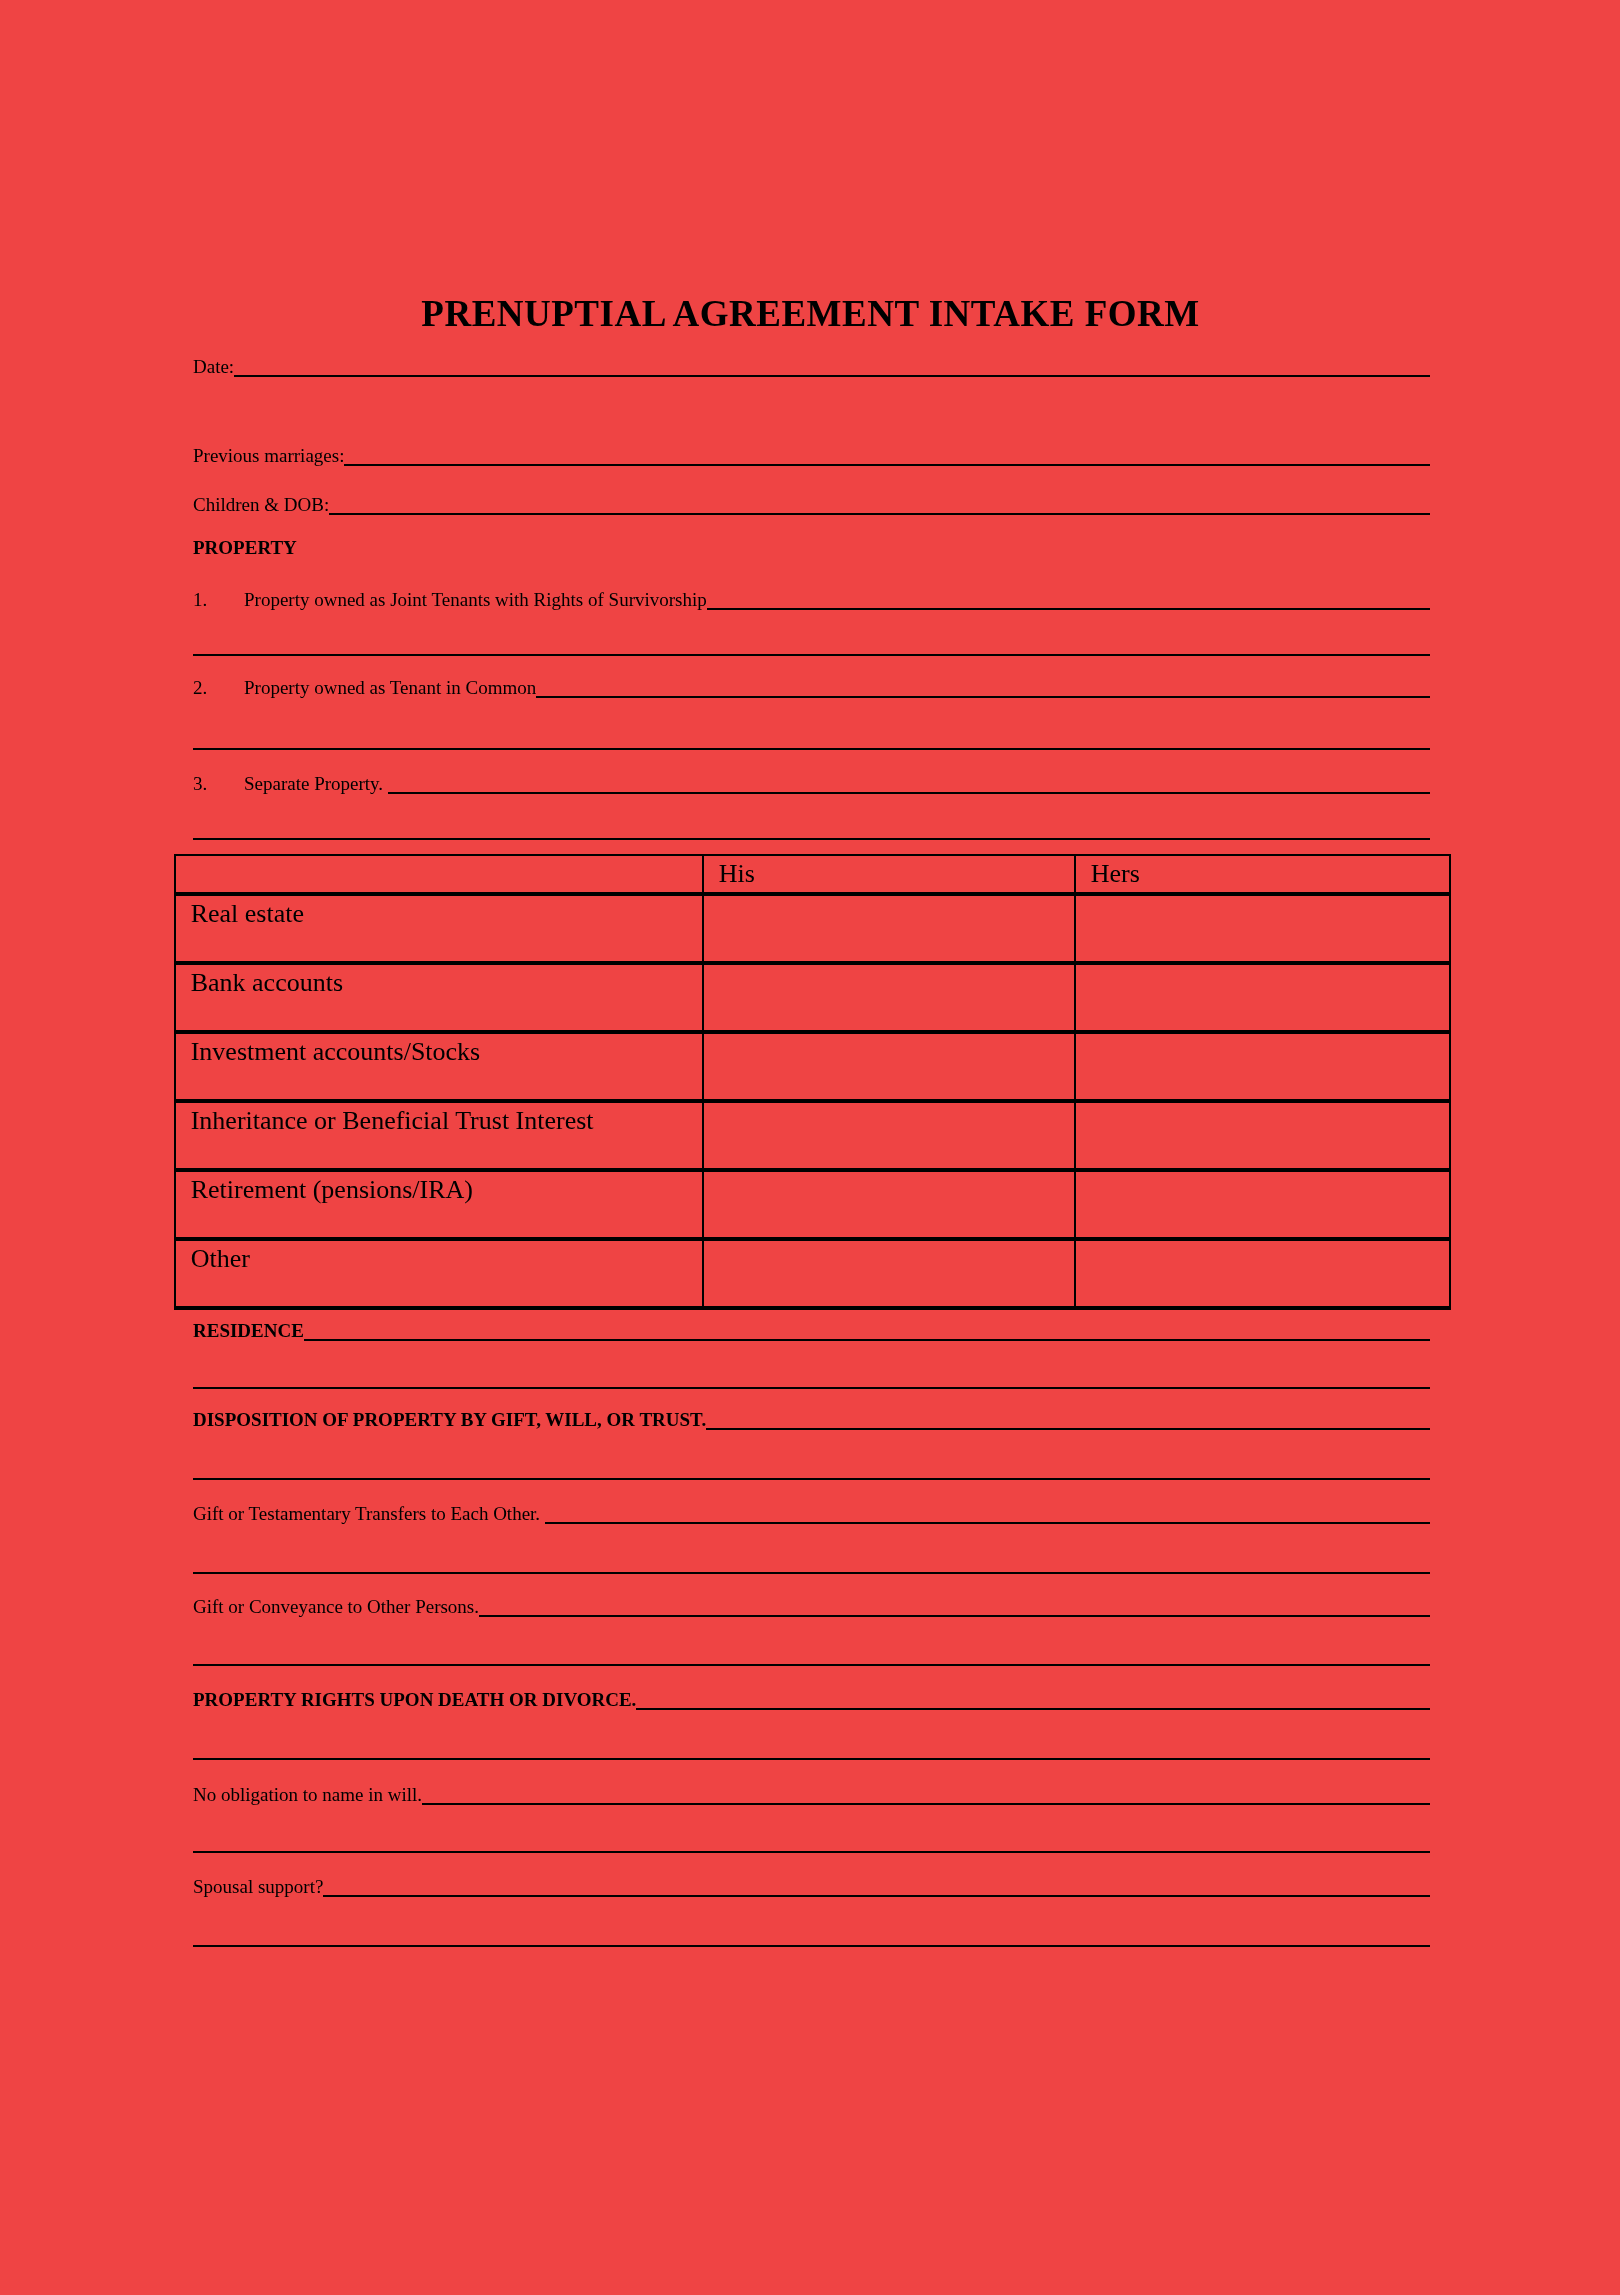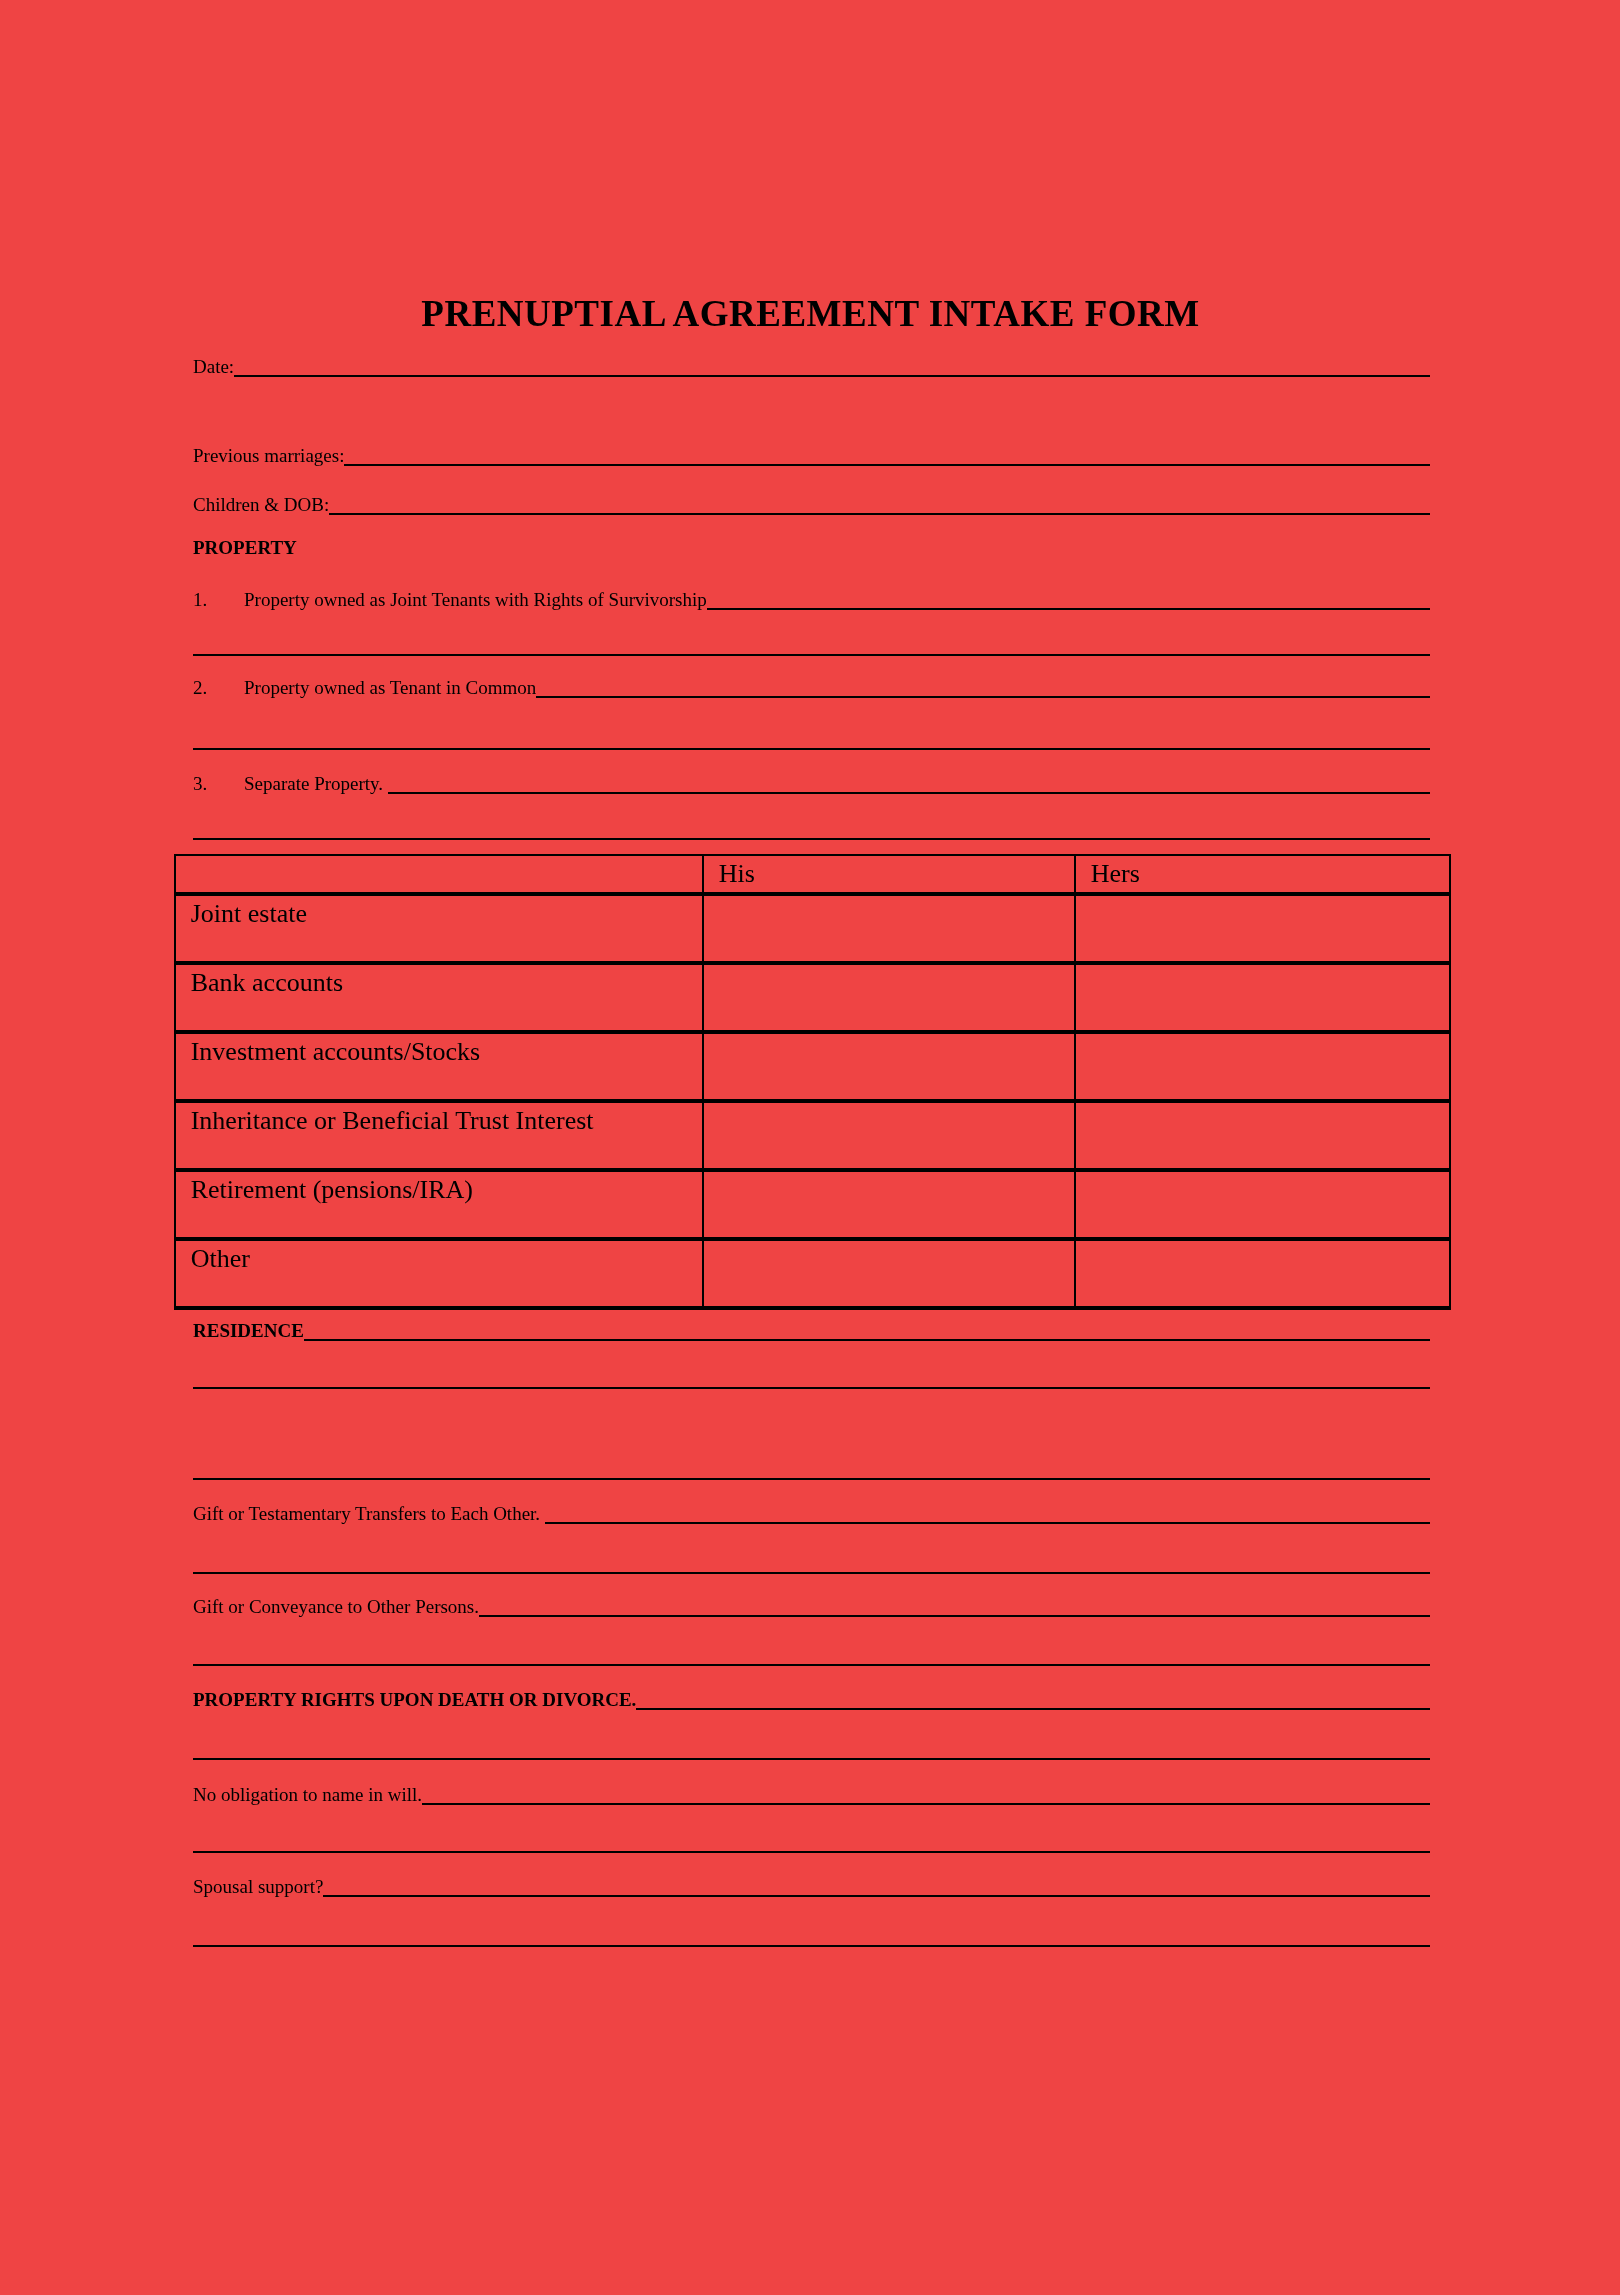--- a/index.html
+++ b/index.html
@@ -126,21 +126,21 @@
         <col class="c2">
         <col class="c3">
       </colgroup>
     <tbody>
         <tr class="hdr">
       <th></th>
       <th>His</th>
       <th>Hers</th>
     </tr>
     <tr class="data">
-      <td>Joint estate</td>
+      <td>Real estate</td>
       <td></td>
       <td></td>
     </tr>
     <tr class="data">
       <td>Bank accounts</td>
       <td></td>
       <td></td>
     </tr>
     <tr class="data">
       <td>Investment accounts/Stocks</td>
@@ -164,20 +164,24 @@
     </tr>
   </tbody>
     </table>
 
   <div class="row" style="top:1302px">
     <span class="label b">RESIDENCE</span>
     <span class="fill"></span>
   </div>
   <div class="hline" style="top:1387px"></div>
 
+  <div class="row" style="top:1391px">
+    <span class="label b">DISPOSITION OF PROPERTY BY GIFT, WILL, OR TRUST.</span>
+    <span class="fill"></span>
+  </div>
   <div class="hline" style="top:1478px"></div>
 
   <div class="row" style="top:1485px">
     <span class="label">Gift or Testamentary Transfers to Each Other. </span>
     <span class="fill"></span>
   </div>
   <div class="hline" style="top:1572px"></div>
 
   <div class="row" style="top:1578px">
     <span class="label">Gift or Conveyance to Other Persons.</span>

